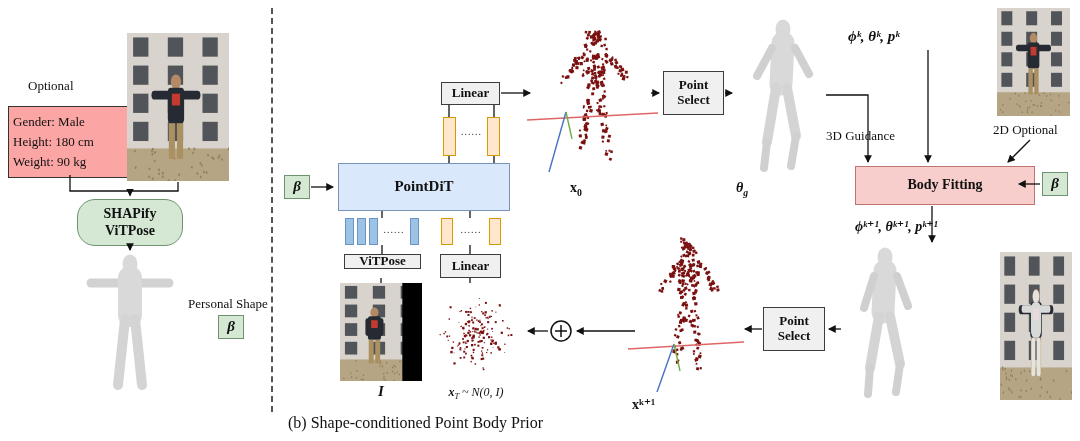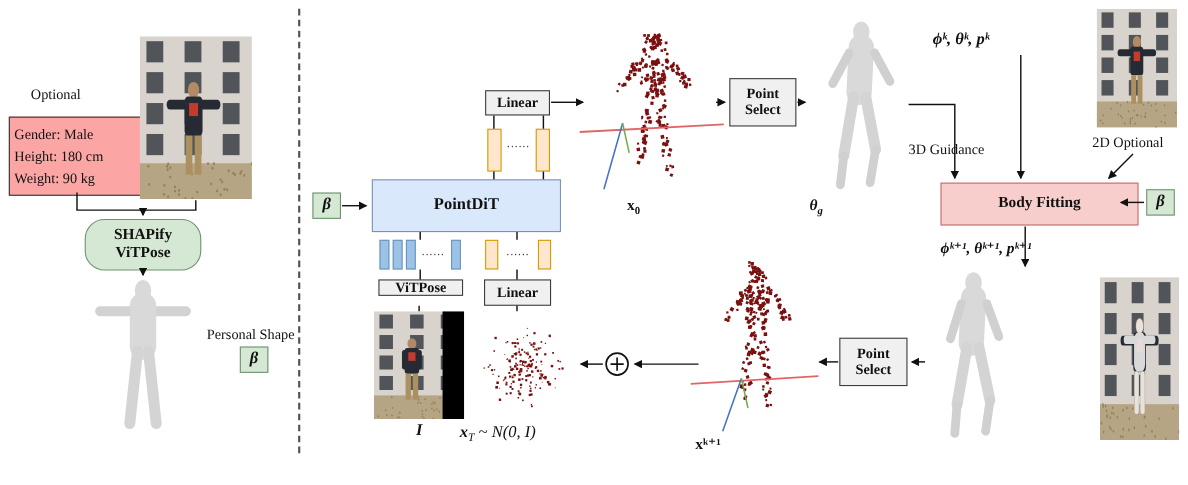--- a/index.html
+++ b/index.html
@@ -371,21 +371,21 @@
       <rect x="44.7" y="44.8" width="2.1" height="2.1" fill="#7a1010"></rect>
       <rect x="37.2" y="28.0" width="1.7" height="1.7" fill="#7a1010"></rect>
       <rect x="52.4" y="47.5" width="1.9" height="1.9" fill="#7a1010"></rect>
       <rect x="67.2" y="63.3" width="2.3" height="2.3" fill="#7a1010"></rect>
       <rect x="36.6" y="52.3" width="1.0" height="1.0" fill="#7a1010"></rect>
       <rect x="61.2" y="44.9" width="1.7" height="1.7" fill="#7a1010"></rect>
       <rect x="35.0" y="69.7" width="1.8" height="1.8" fill="#7a1010"></rect>
       <rect x="51.7" y="69.4" width="1.4" height="1.4" fill="#7a1010"></rect>
       <rect x="27.1" y="62.7" width="0.9" height="0.9" fill="#7a1010"></rect>
     </svg>
-  <div class="abs lbl" style="left:418px;top:385px;width:116px;text-align:left;font-size:15px;">
+  <div class="abs lbl" style="left:418px;top:385px;width:116px;text-align:center;font-size:12px;">
     <span class="math bold">x</span><sub class="math">T</sub><span class="math"> ~ N(0, I)</span>
   </div>
 
   <svg id="cloud-x0" class="abs" style="left:535px;top:25px;" width="120" height="155" viewBox="0 0 120 155">
       <rect x="60.3" y="15.4" width="2.8" height="2.8" fill="#7a1010" transform="rotate(-20 60.3 15.4)"></rect>
       <rect x="57.3" y="12.4" width="3.2" height="3.2" fill="#7a1010" transform="rotate(-2 57.3 12.4)"></rect>
       <rect x="62.6" y="11.0" width="2.2" height="2.2" fill="#7a1010" transform="rotate(-18 62.6 11.0)"></rect>
       <rect x="62.5" y="12.0" width="1.6" height="1.6" fill="#7a1010" transform="rotate(-2 62.5 12.0)"></rect>
       <rect x="57.3" y="14.9" width="1.7" height="1.7" fill="#7a1010" transform="rotate(-14 57.3 14.9)"></rect>
       <rect x="51.6" y="9.7" width="2.6" height="2.6" fill="#7a1010" transform="rotate(-28 51.6 9.7)"></rect>
@@ -629,20 +629,21 @@
     <line x1="58" y1="30" x2="72" y2="56" stroke="#d0d0d0" stroke-width="8" stroke-linecap="round"></line>
     <line x1="39" y1="70" x2="30" y2="124" stroke="#d4d4d4" stroke-width="10" stroke-linecap="round"></line>
     <line x1="30" y1="124" x2="27" y2="150" stroke="#d0d0d0" stroke-width="8" stroke-linecap="round"></line>
     <line x1="50" y1="70" x2="59" y2="118" stroke="#d4d4d4" stroke-width="10" stroke-linecap="round"></line>
     <line x1="59" y1="118" x2="54" y2="148" stroke="#d0d0d0" stroke-width="8" stroke-linecap="round"></line>
   </svg>
   <div class="abs bold math" style="left:736px;top:180px;font-size:14px;">
     <span>θ</span><sub>g</sub>
   </div>
 
+  <div class="abs caption" style="left:288px;top:414px;">(b) Shape-conditioned Point Body Prior</div>
 
   <svg class="abs" style="left:549px;top:319px;" width="24" height="24" viewBox="0 0 24 24">
     <circle cx="12" cy="12" r="10" fill="#fff" stroke="#111" stroke-width="1.5"></circle>
     <line x1="12" y1="6" x2="12" y2="18" stroke="#111" stroke-width="1.5"></line>
     <line x1="6" y1="12" x2="18" y2="12" stroke="#111" stroke-width="1.5"></line>
   </svg>
 
   <div class="abs bold math" style="left:848px;top:28px;font-size:15px;">ϕᵏ, θᵏ, pᵏ</div>
 
   <svg id="photo-ct" class="abs" style="left:997px;top:8px;" width="73" height="108" viewBox="0 0 100 100" preserveAspectRatio="none">

